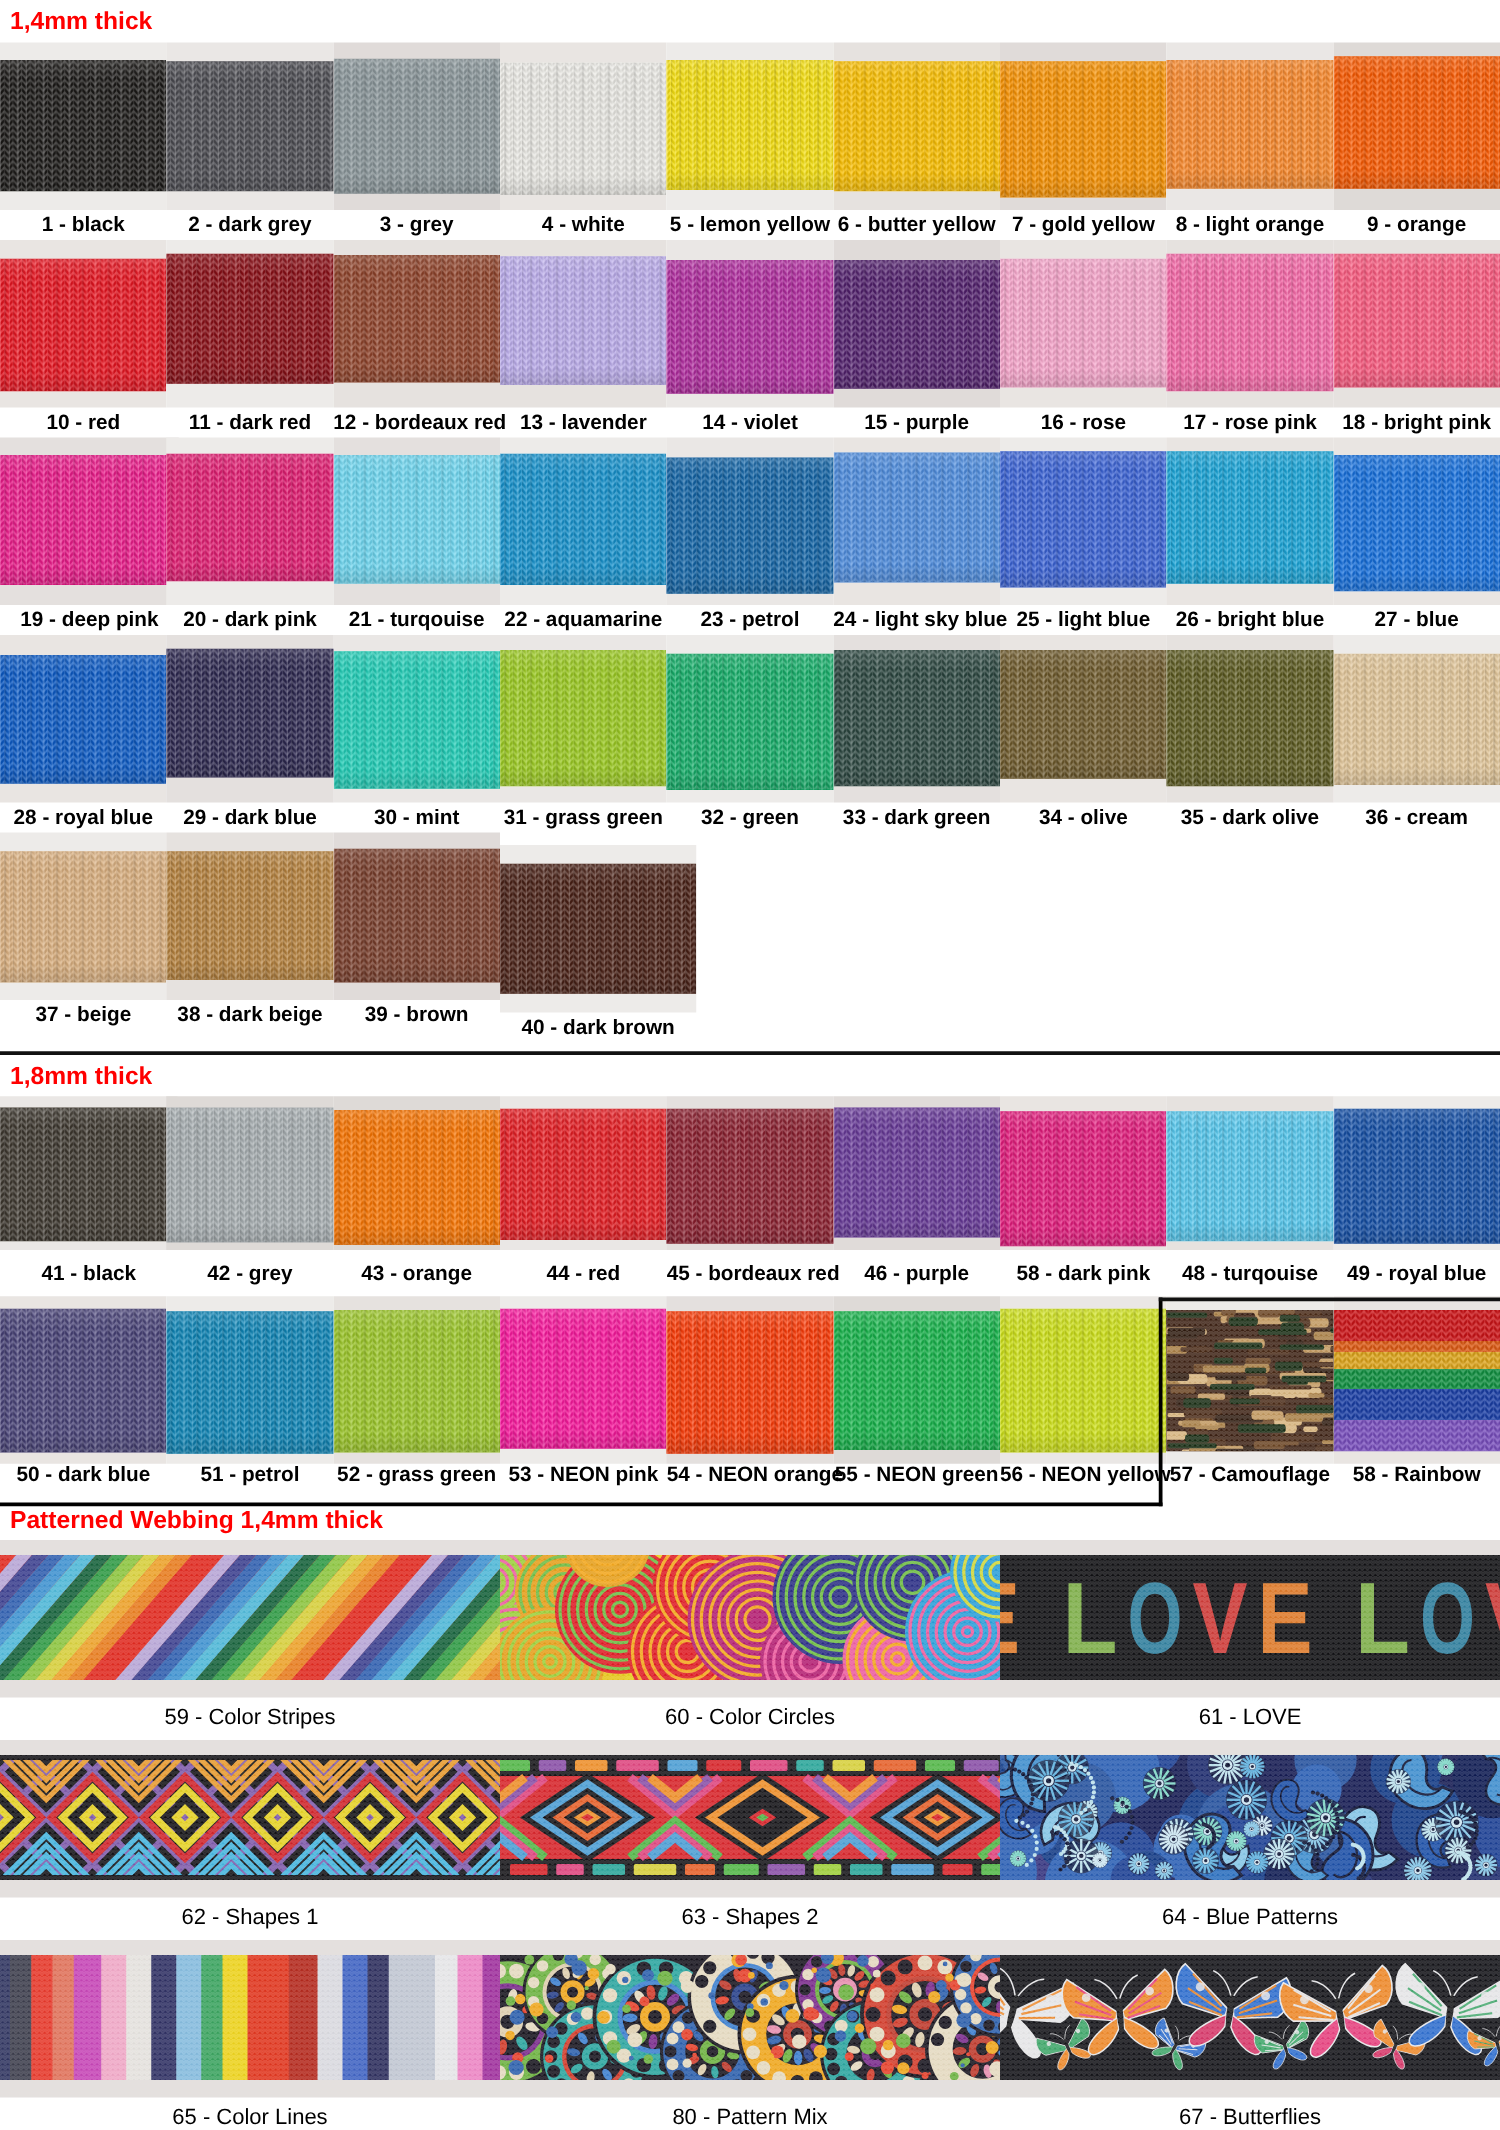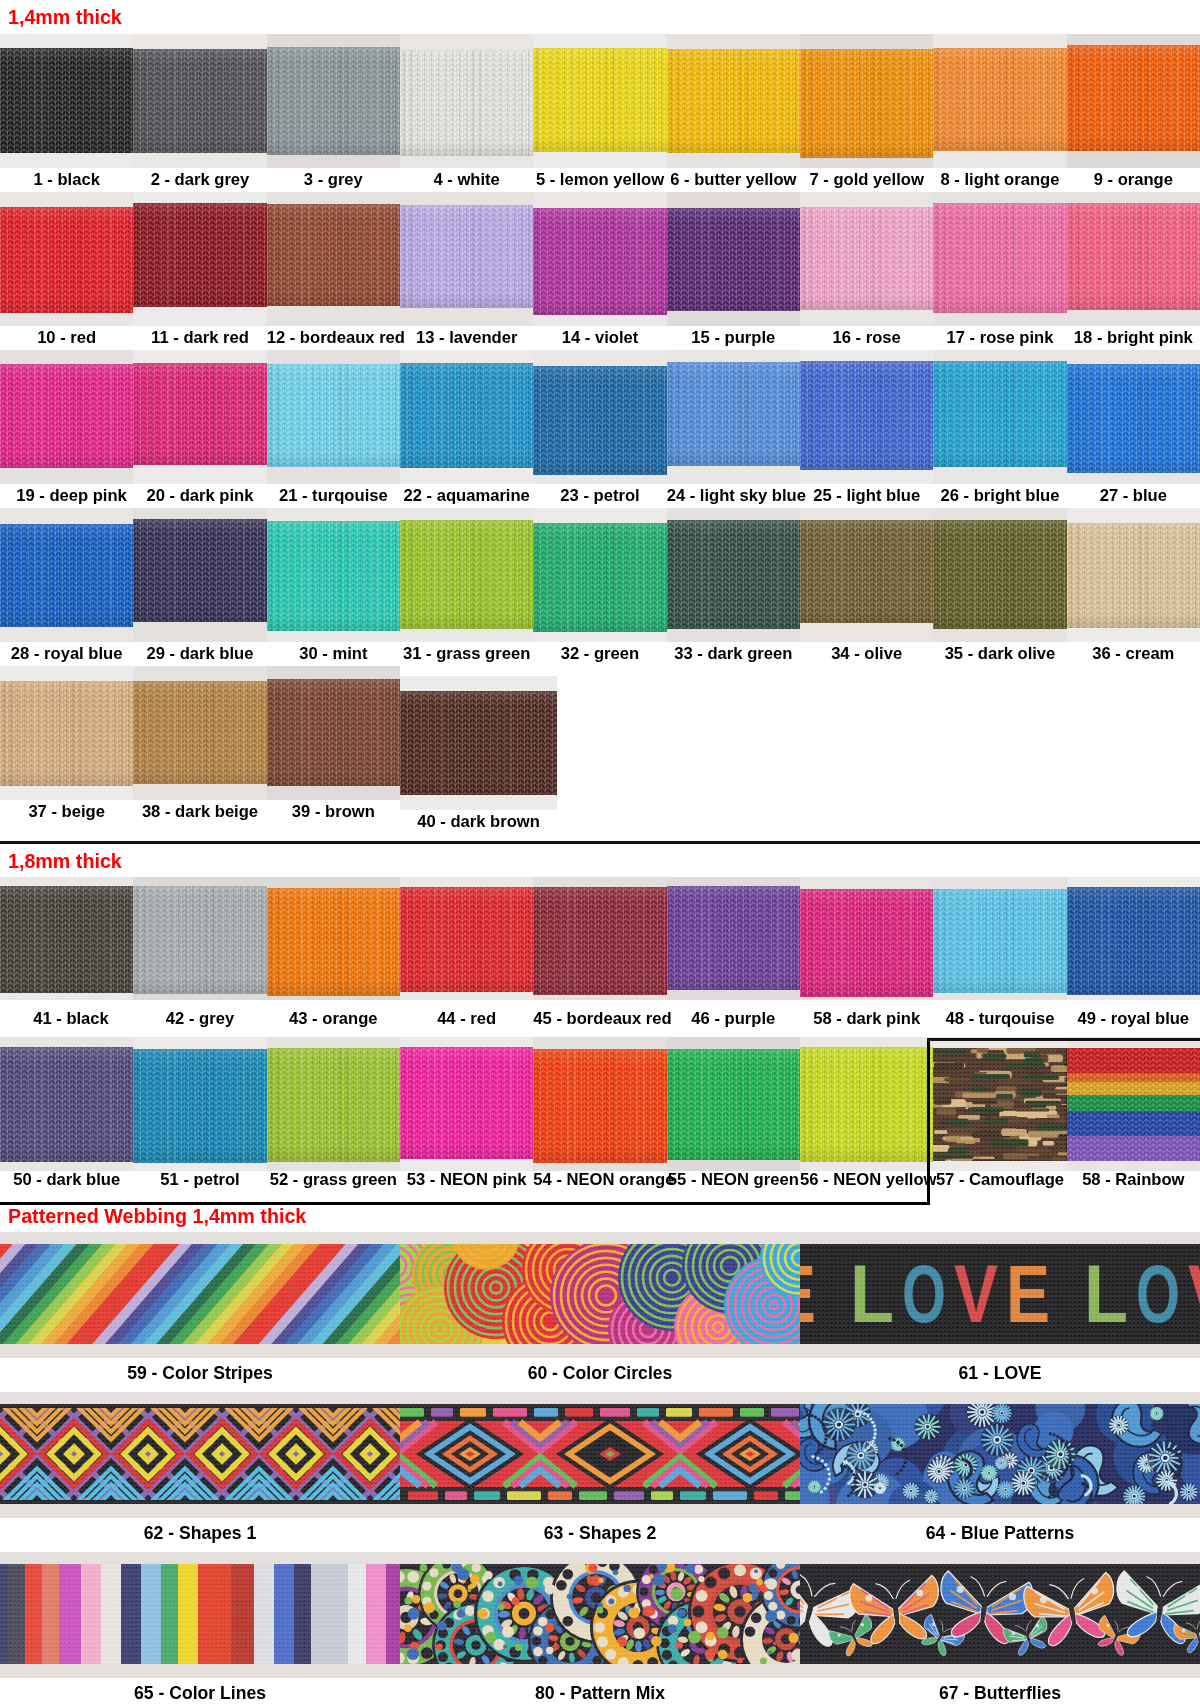--- a/index.html
+++ b/index.html
@@ -10,21 +10,21 @@
 
   .sec-head{position:absolute;left:8px;color:#ff0000;font-weight:bold;
             font-size:19.7px;line-height:20px;white-space:nowrap;}
   .rule{position:absolute;left:0;width:1200px;height:3px;background:#111;z-index:3;}
 
   .cell{position:absolute;box-sizing:border-box;z-index:2;}
   .photo{position:absolute;left:0;top:0;width:100%;overflow:hidden;background:#e4e0de;}
   .tape{position:absolute;left:0;width:100%;overflow:hidden;}
   .caption{position:absolute;left:0;width:100%;text-align:center;
            font-size:16.6px;font-weight:bold;color:#000;white-space:nowrap;line-height:1;}
-  .cap3{font-weight:bold;font-size:17.6px;}
+  .cap3{font-weight:normal;font-size:17.6px;}
   .rainbow{background:linear-gradient(180deg,
       #cf1317 0 22%, #e05a12 22% 30%, #e0a61a 30% 42%,
       #0f9140 42% 56%, #1a3fa8 56% 78%, #7a4fc0 78% 100%);}
   .camo{background-color:#3b2214;overflow:hidden;}
   .camosvg{position:absolute;inset:0;width:100%;height:100%;display:block;}
   .patsvg{position:absolute;inset:0;width:100%;height:100%;display:block;}
   .op35{opacity:.20}
   .outline{position:absolute;border:3px solid #000;border-top:0;box-sizing:border-box;pointer-events:none;z-index:3;}
 
   

